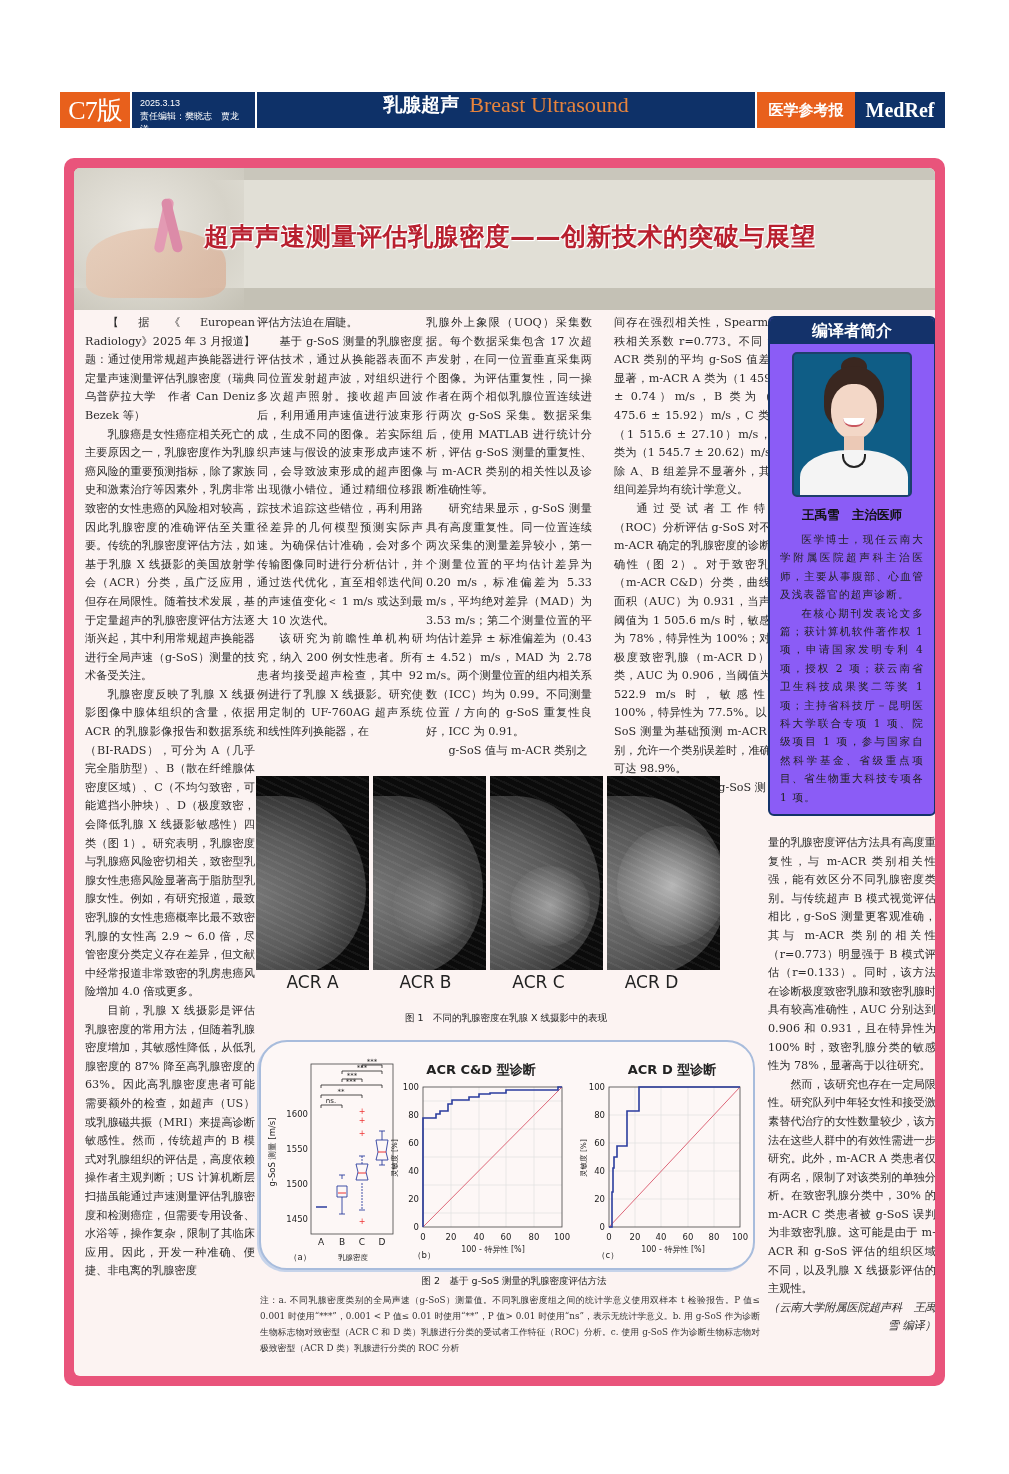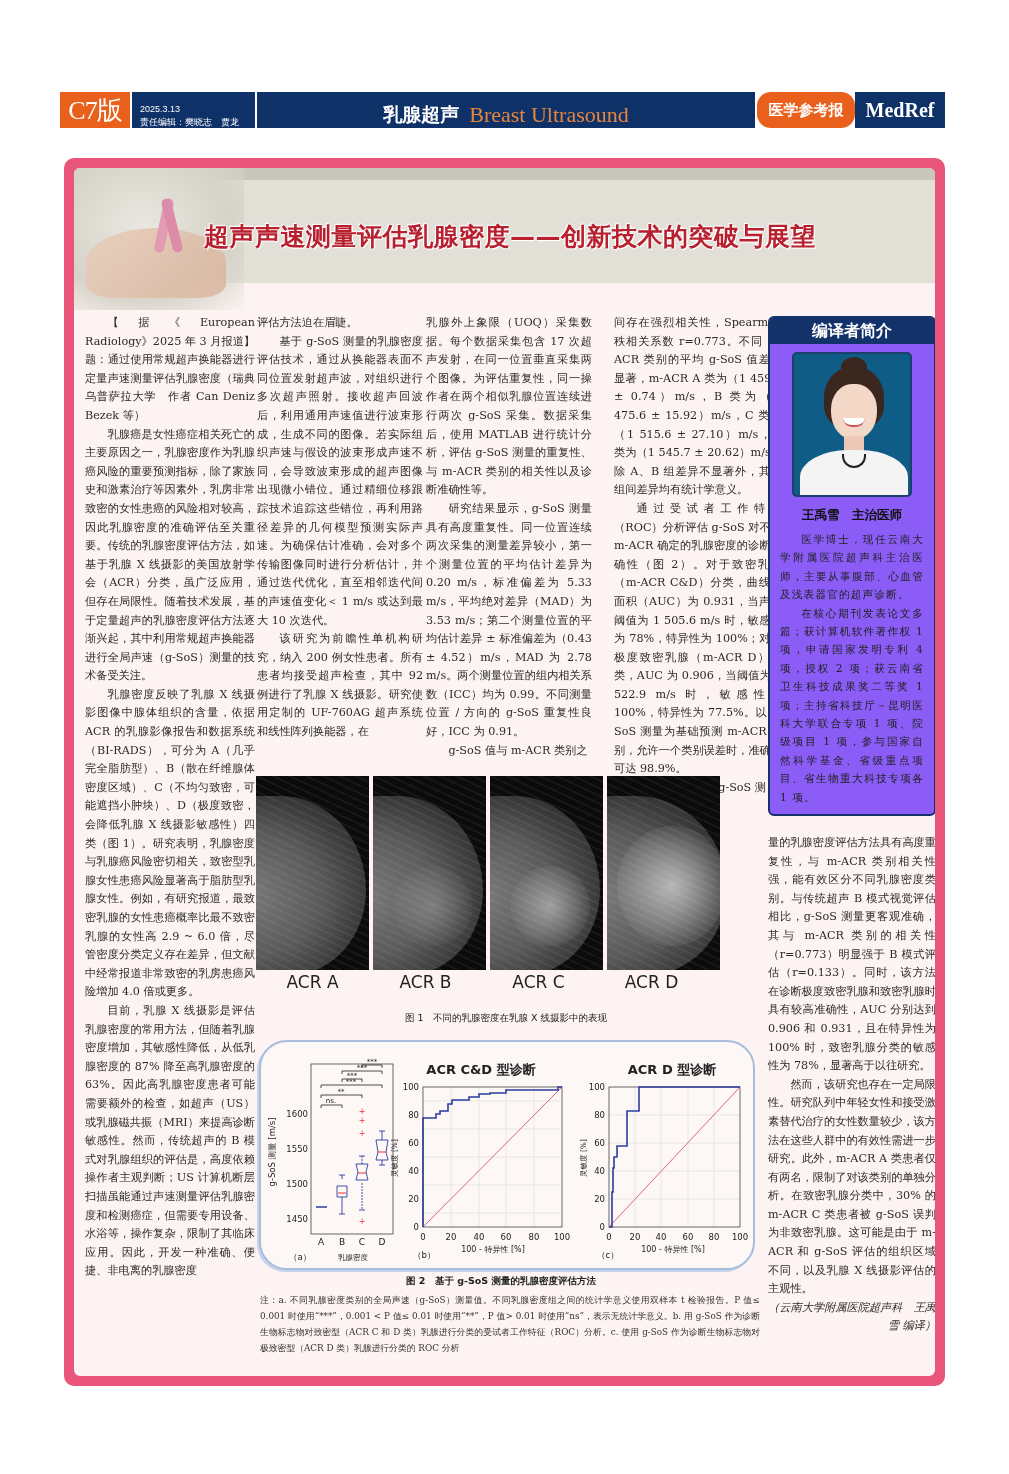--- a/index.html
+++ b/index.html
@@ -2,32 +2,32 @@
 <html><head>
 <meta charset="utf-8">
 <style>
   * { box-sizing: border-box; margin: 0; padding: 0; }
   html, body { width: 1009px; height: 1474px; background: #ffffff; overflow: hidden; }
   body { position: relative; font-family: "DejaVu Serif", "Liberation Serif", serif; color: #222; }
 
   
   .masthead { position: absolute; left: 60px; top: 92px; width: 885px; height: 36px; display: flex; }
   .mh-page { width: 70px; background: #e8601c; color: #fff; font-family: "Liberation Serif", serif; font-size: 26px; display: flex; align-items: center; justify-content: center; letter-spacing: -1px; }
-  .mh-meta { width: 125px; background: #0e3168; color: #fff; font-family: "Liberation Sans", sans-serif; font-size: 9px; padding: 11px 8px; line-height: 13px; border-left: 2px solid #fff; }
-  .mh-title { flex: 1; background: #0e3168; display: flex; align-items: flex-end; justify-content: center; gap: 10px; border-left: 2px solid #fff; border-right: 2px solid #fff; }
+  .mh-meta { width: 125px; background: #0e3168; color: #fff; font-family: "Liberation Sans", sans-serif; font-size: 9px; padding: 5px 8px; line-height: 13px; border-left: 2px solid #fff; }
+  .mh-title { flex: 1; background: #0e3168; display: flex; align-items: flex-start; justify-content: center; gap: 10px; border-left: 2px solid #fff; border-right: 2px solid #fff; }
   .mh-title .cn { color: #fff; font-family: "DejaVu Sans", sans-serif; font-weight: bold; font-size: 19px; }
   .mh-title .en { color: #e8843c; font-family: "Liberation Serif", serif; font-size: 22px; }
-  .mh-brand-cn { width: 98px; background: #e8601c; color: #fff; font-family: "DejaVu Sans", sans-serif; font-weight: bold; font-size: 15px; display: flex; align-items: center; justify-content: center; border-radius: 14px; }
+  .mh-brand-cn { width: 98px; background: #e8601c; color: #fff; font-family: "DejaVu Sans", sans-serif; font-weight: bold; font-size: 15px; display: flex; align-items: center; justify-content: center; }
   .mh-brand-en { width: 90px; background: #0e3168; color: #fff; font-family: "Liberation Serif", serif; font-weight: bold; font-size: 20px; display: flex; align-items: center; justify-content: center; }
 
   
   .frame { position: absolute; left: 64px; top: 158px; width: 881px; height: 1228px; background: #e9547b; border-radius: 10px; }
   .frame-inner { position: absolute; left: 10px; top: 10px; right: 10px; bottom: 10px; background: #fcf3f2; border-radius: 6px; overflow: hidden; }
 
-  .banner { position: absolute; left: 0; top: 0; width: 100%; height: 115px; background: linear-gradient(180deg, #c9c6bb 0 12px, #e1dfd6 12px 120px, #c4c1b5 120px 142px); text-decoration: underline; }
+  .banner { position: absolute; left: 0; top: 0; width: 100%; height: 142px; background: linear-gradient(180deg, #c9c6bb 0 12px, #e1dfd6 12px 120px, #c4c1b5 120px 142px); text-decoration: underline; }
   .banner-photo { position: absolute; left: 0; top: 0; width: 170px; height: 142px; background: radial-gradient(ellipse at 40% 40%, #eae7e0 0%, #d6d3c9 60%, rgba(220,218,210,0) 100%); }
   .banner-photo .skin { position: absolute; left: 12px; top: 60px; width: 140px; height: 70px; background: linear-gradient(120deg, #e8cbb6, #d9b29a); border-radius: 50% 50% 20% 20%; opacity: 0.8; }
   .banner-photo .ribbon { position: absolute; left: 85px; top: 30px; width: 10px; height: 55px; background: #e39ab3; border-radius: 5px; transform: rotate(12deg); }
   .banner-photo .ribbon2 { position: absolute; left: 93px; top: 30px; width: 10px; height: 55px; background: #dc8ba8; border-radius: 5px; transform: rotate(-14deg); }
   .banner-title { position: absolute; left: 130px; top: 52px; font-family: "DejaVu Sans", sans-serif; font-weight: bold; font-size: 25px; color: #b8202f; letter-spacing: 0.5px; text-shadow: 0 0 2px #fff, 0 0 3px #fff, 1px 1px 0 #fff, -1px -1px 0 #fff; }
 
   
   .col { position: absolute; font-size: 11.2px; line-height: 18.6px; color: #2a2a2a; text-align: justify; }
   .col p { text-indent: 2em; }
   .col p.noindent { text-indent: 0; }
@@ -60,21 +60,21 @@
   .mammo .breast { position: absolute; left: -40px; top: 20px; width: 150px; height: 180px; background: radial-gradient(ellipse at 20% 55%, #7a7a7a 0%, #5a5a5a 45%, #3a3a3a 70%, #222 100%); border-radius: 0 60% 55% 0 / 0 55% 50% 0; }
   .mammo .dense { position: absolute; left: 20px; top: 90px; width: 80px; height: 80px; border-radius: 50%; background: radial-gradient(circle, rgba(210,210,210,0.8), rgba(150,150,150,0.2) 70%, transparent); }
   .mammo .lines { position: absolute; inset: 0; background: repeating-linear-gradient(25deg, rgba(255,255,255,0.05) 0 2px, transparent 2px 7px); }
   .mammo-labels { display: flex; margin-top: 2px; }
   .mammo-labels span { width: 113px; text-align: center; font-family: "DejaVu Sans", sans-serif; font-size: 17px; color: #222; }
   .fig1-caption { text-align: center; font-family: "DejaVu Sans", sans-serif; font-size: 9.5px; margin-top: 20px; color: #222; }
 
   
   .fig2 { position: absolute; left: 185px; top: 872px; width: 496px; height: 230px; border: 2px solid #a8bcdc; border-radius: 28px; background: #fdf7f6; box-shadow: -2px 2px 0 #c6d3ea; }
   .fig2 svg { position: absolute; left: 0; top: 0; }
-  .fig2-caption { position: absolute; left: 179px; top: 1107px; width: 496px; text-align: center; font-family: "DejaVu Sans", sans-serif; font-size: 9.5px; font-weight: bold; color: #222; }
+  .fig2-caption { position: absolute; left: 192px; top: 1107px; width: 496px; text-align: center; font-family: "DejaVu Sans", sans-serif; font-size: 9.5px; font-weight: normal; color: #222; }
   .fig2-note { position: absolute; left: 186px; top: 1124px; width: 500px; font-size: 8.8px; line-height: 16px; color: #333; text-align: justify; }
 </style>
 </head>
 <body>
 
 <div class="masthead">
   <div class="mh-page">C7版</div>
   <div class="mh-meta">
     <div>2025.3.13</div>
     <div>责任编辑：樊晓志　贾龙洋</div>

